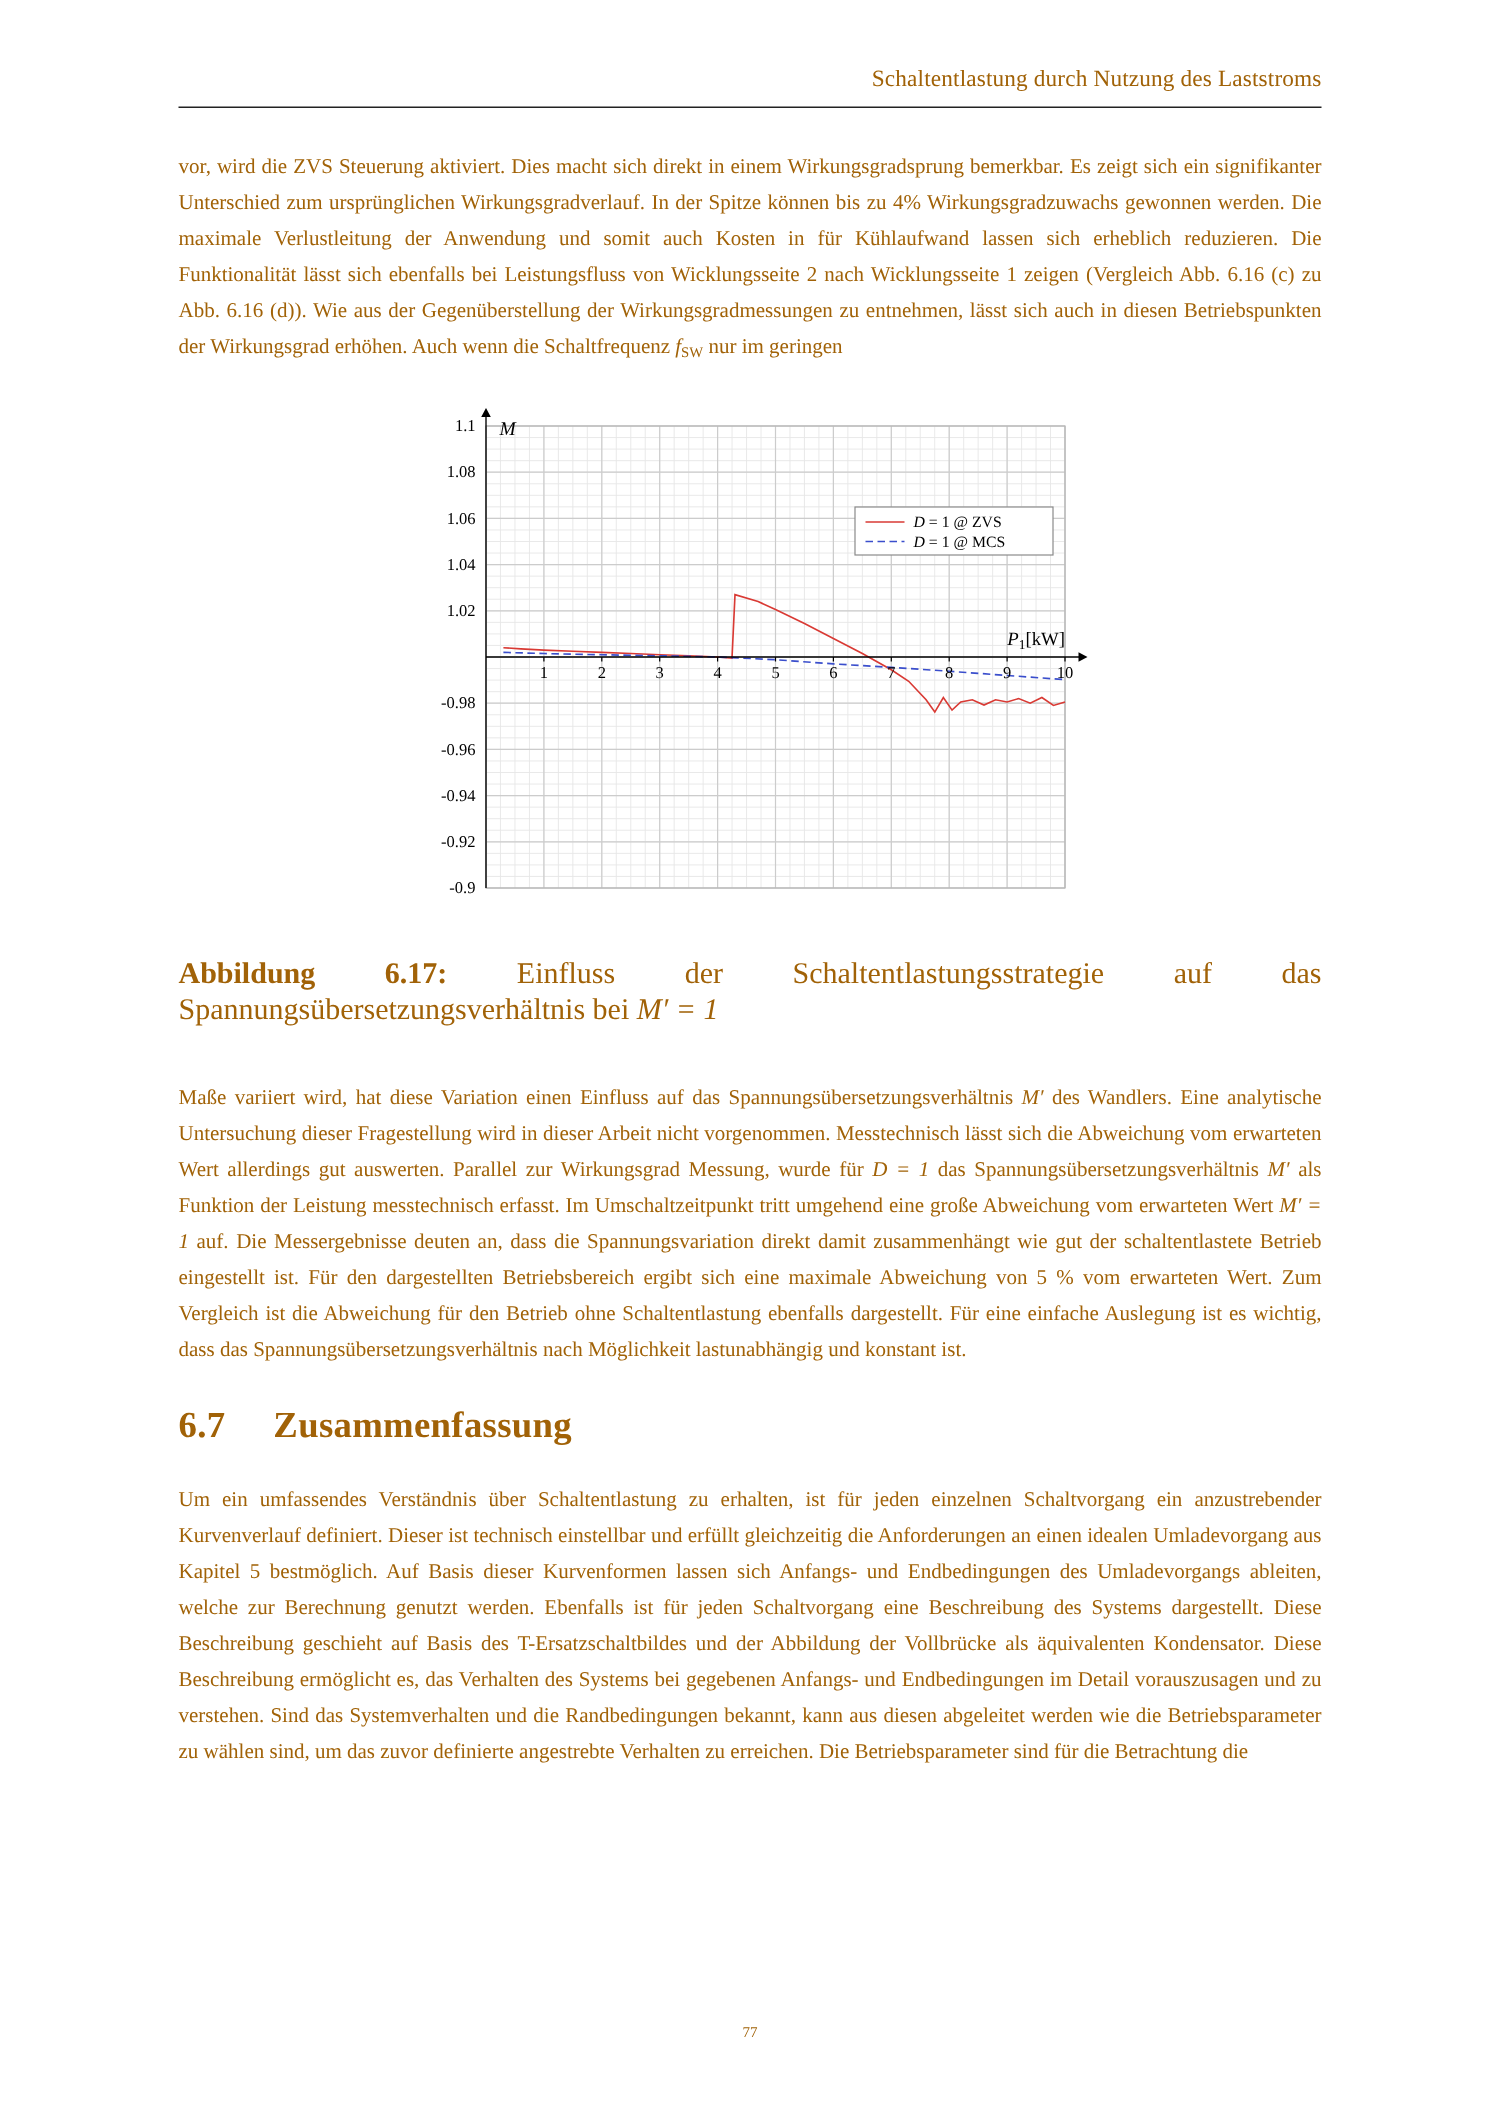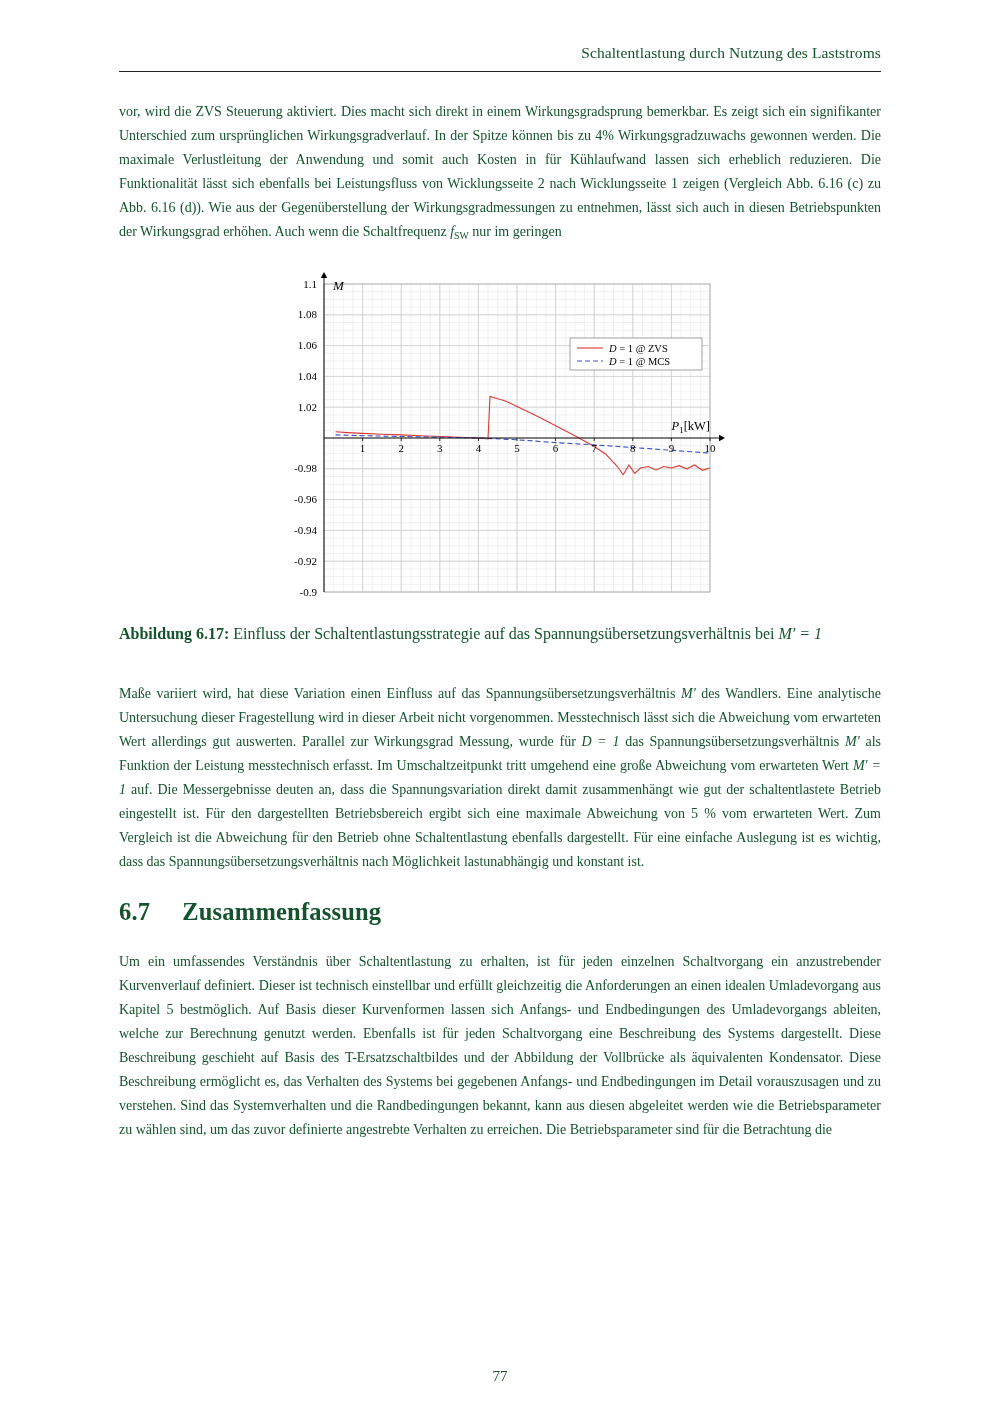--- a/index.html
+++ b/index.html
@@ -4,58 +4,58 @@
 <style>
   html,body { margin:0; padding:0; background:#ffffff; }
   .page {
     position:relative;
     width:1000px; height:1414px;
     margin:0 auto;
     box-sizing:border-box;
     padding:44px 119px 0 119px;
     background:#fff;
     font-family:"Liberation Serif", serif;
-    color:#14532d;
+    color:#a16207;
     overflow:hidden;
   }
   .running-head { text-align:right; font-size:15.5px; letter-spacing:0.1px; }
   .head-rule { border:none; border-top:1.2px solid #222; margin:9px 0 0 0; }
 
   .body-par {
     font-size:14px; line-height:24px;
     text-align:justify; margin:0;
   }
   .par-1 { margin-top:28px; }
   .par-2 { margin-top:36px; }
   .par-3 { margin-top:12px; }
 
   .figure { margin:22px 0 0 0; text-align:center; }
   .chart  { display:inline-block; line-height:0; }
 
   .caption {
-    margin:6px 0 0 0;
-    font-size:16px; line-height:24px;
+    margin:20px 0 0 0;
+    font-size:20px; line-height:24px;
     text-align:justify;
   }
 
   .seg-normal {}
   .seg-bold { font-weight:700; }
   .seg-math { font-style:italic; }
   .seg-sub  { font-size:0.7em; vertical-align:-0.3em; }
 
   .section-heading {
     margin:24px 0 24px 0;
     font-size:24.5px; font-weight:700;
     letter-spacing:0.2px;
   }
   .sec-num { margin-right:32px; }
 
   .page-number {
-    position:absolute; left:0; right:0; bottom:29px;
-    text-align:center; font-size:15px;
+    position:absolute; left:0; right:0; bottom:53px;
+    text-align:center; font-size:10px;
   }
 </style>
 </head>
 <body>
 
 <div class="page">
 
   <header>
     <div class="running-head">Schaltentlastung durch Nutzung des Laststroms</div>
     <hr class="head-rule">

